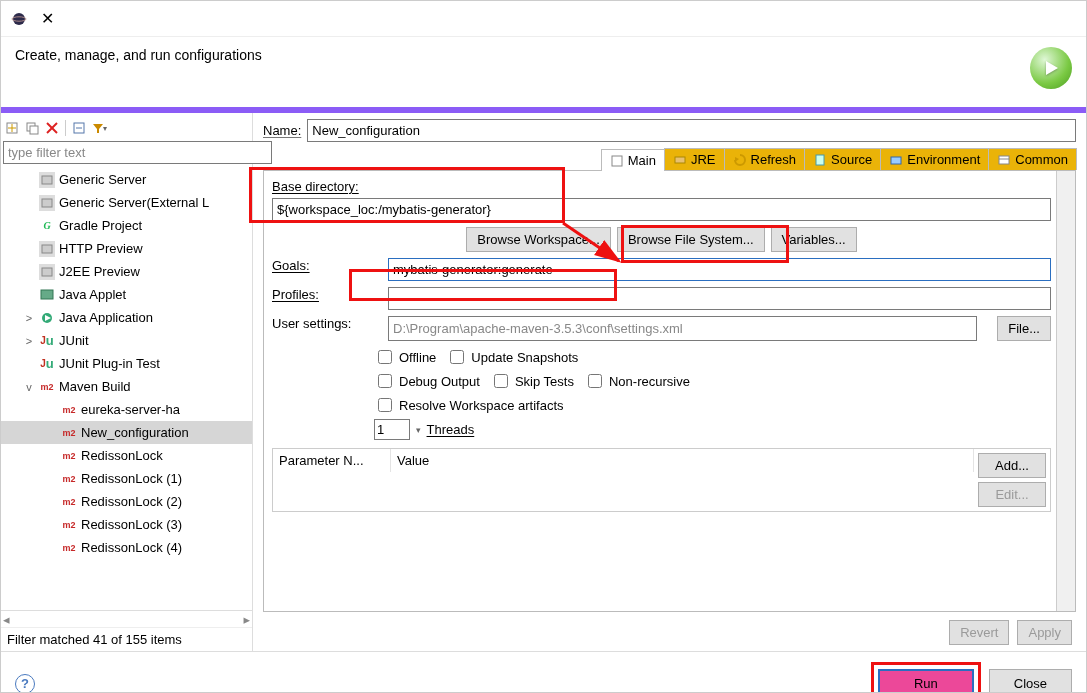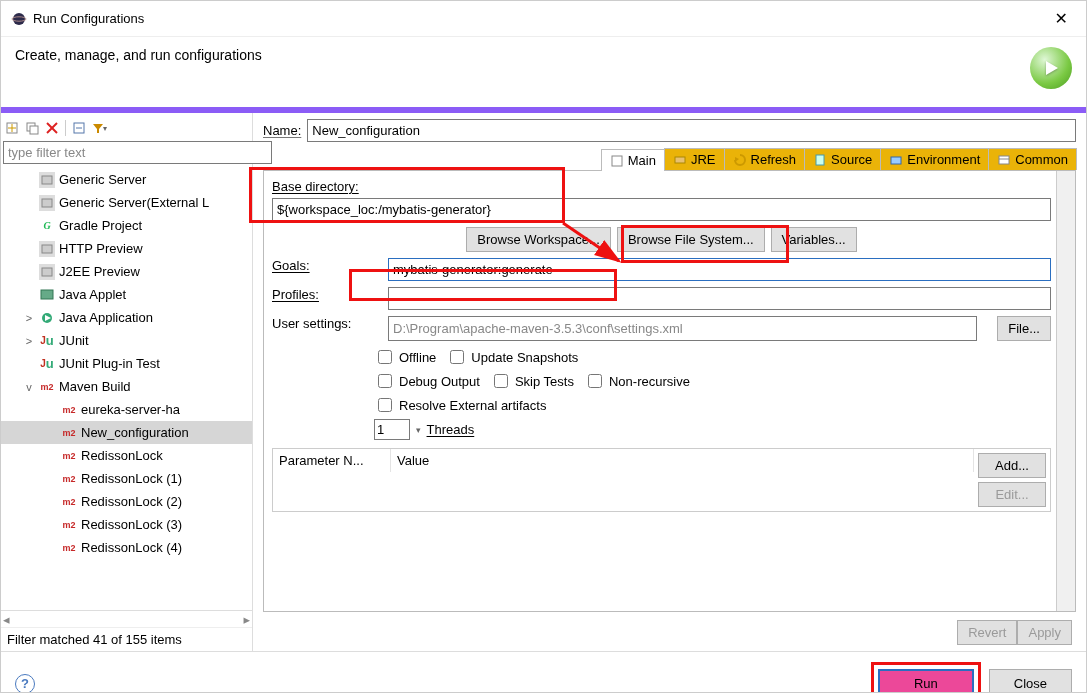--- a/index.html
+++ b/index.html
@@ -72,42 +72,41 @@
 .threads-row { margin-left: 102px; margin-bottom: 8px; display: flex; align-items: center; gap: 6px; }
 .threads-row .spin { width: 36px; border: 1px solid #7a7a7a; padding: 2px; }
 
 .param-table { border: 1px solid #ccc; display: flex; }
 .param-table .cols { flex: 1; }
 .param-head { display: flex; background: #fff; }
 .param-head .c { padding: 4px 6px; border-right: 1px solid #e4e4e4; }
 .param-head .c1 { width: 118px; } .param-head .c2 { flex: 1; }
 .param-btns { width: 76px; display: flex; flex-direction: column; gap: 4px; padding: 4px; }
 
-.action-row { display: flex; justify-content: flex-end; padding: 8px 4px 2px 4px; }
+.action-row { display: flex; justify-content: flex-end; gap: 8px; padding: 8px 4px 2px 4px; }
 
 .footer { border-top: 1px solid #ddd; display: flex; align-items: center; padding: 10px 14px; gap: 8px; }
 .help { width: 20px; height: 20px; border: 1.5px solid #4a7abf; border-radius: 50%; color: #4a7abf; display: flex; align-items: center; justify-content: center; font-weight: bold; }
 .footer .sp { flex: 1; }
 .run-btn { border: 2px solid #2a6ec0; padding: 5px 34px; background: #ec4899; }
 
 
 .ann { position: absolute; border: 3px solid #e11; pointer-events: none; z-index: 50; }
 .arrow { position: absolute; z-index: 49; }
 </style>
 </head>
 <body>
 
 <div class="titlebar">
   <span class="icon">
     <svg width="16" height="16">
         <circle cx="8" cy="8" r="6" fill="#2c2a4a"></circle>
         <ellipse cx="8" cy="8" rx="7" ry="2.2" fill="none" stroke="#a88" stroke-width="1"></ellipse>
       </svg>
   </span>
-  <span class="title">Run Configurations</span>
   <span class="close">✕</span>
 </div>
 
 <div class="header">
   <span class="sub">Create, manage, and run configurations</span>
   <span class="run-orb">
     <svg width="20" height="20">
         <polygon points="5,3 17,10 5,17" fill="#fff"></polygon>
       </svg>
   </span>
@@ -374,21 +373,21 @@
               <span>Skip Tests</span>
             </label>
           <label class="chk">
               <input type="checkbox" style="">
               <span>Non-recursive</span>
             </label>
         </div>
         <div class="row">
           <label class="chk">
               <input type="checkbox" style="">
-              <span>Resolve External artifacts</span>
+              <span>Resolve Workspace artifacts</span>
             </label>
         </div>
       </div>
 
       <div class="threads-row">
         <input class="spin" value="1" style="">
           <span style="font-size:9px;color:#666">▾</span>
         <label class="und">Threads</label>
       </div>
 

